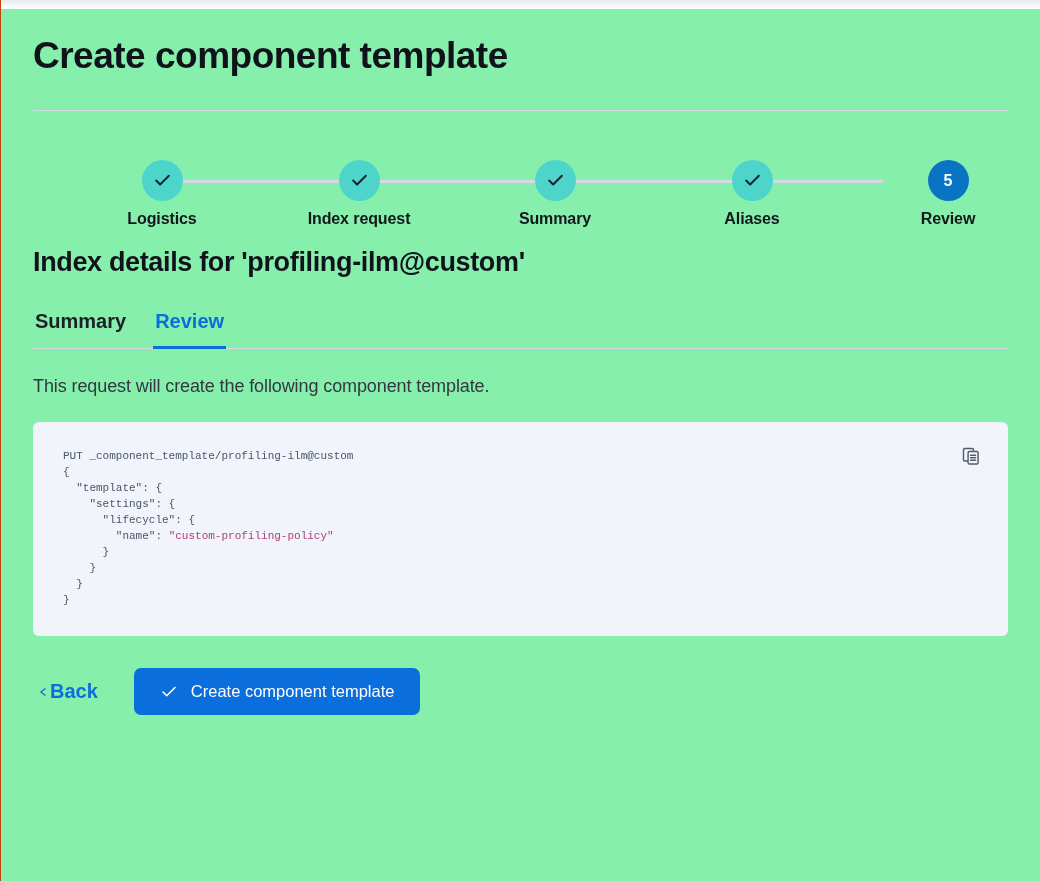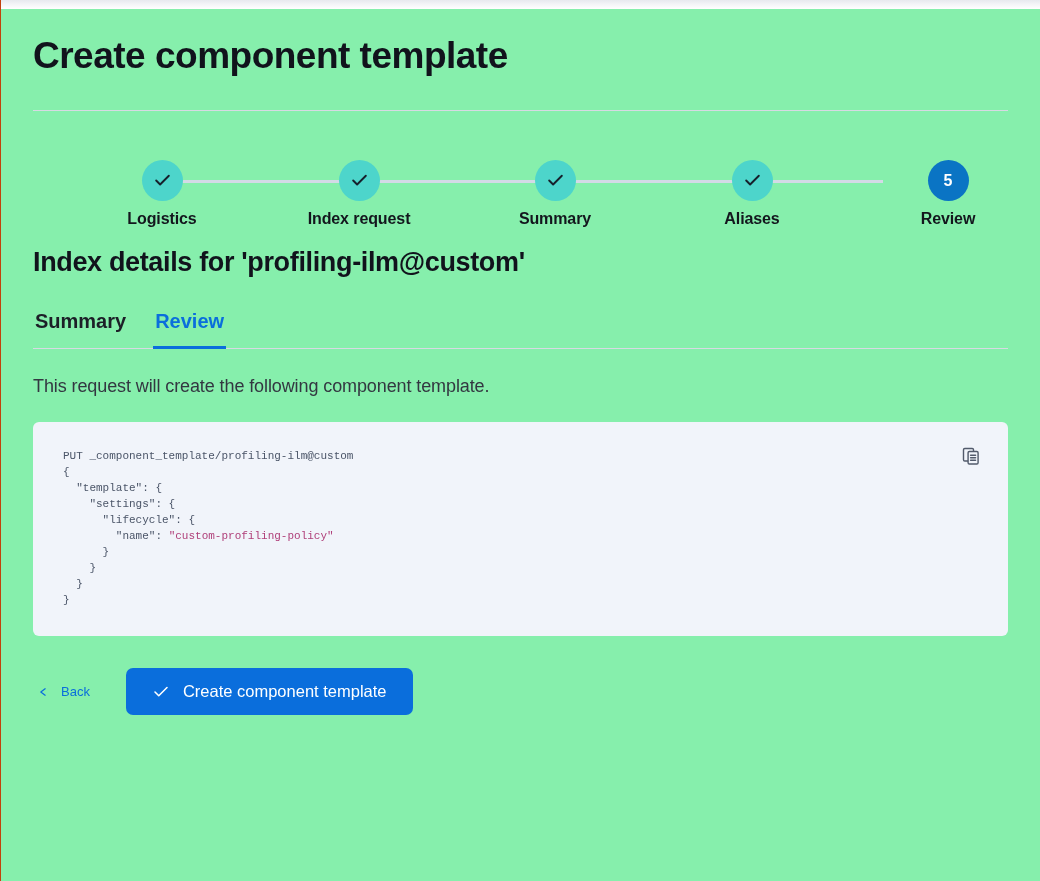--- a/index.html
+++ b/index.html
@@ -186,24 +186,23 @@
   
   .actions {
     margin-top: 32px;
     display: flex;
     align-items: center;
     gap: 32px;
   }
   .back-button {
     display: flex;
     align-items: center;
-    gap: 11px;
     color: #0a6edc;
-    font-size: 13px;
-    font-weight: normal;
+    font-size: 20px;
+    font-weight: bold;
     cursor: pointer;
     background: none;
     border: none;
     padding: 6px 4px;
     font-family: inherit;
   }
   .primary-button {
     display: flex;
     align-items: center;
     gap: 13px;

